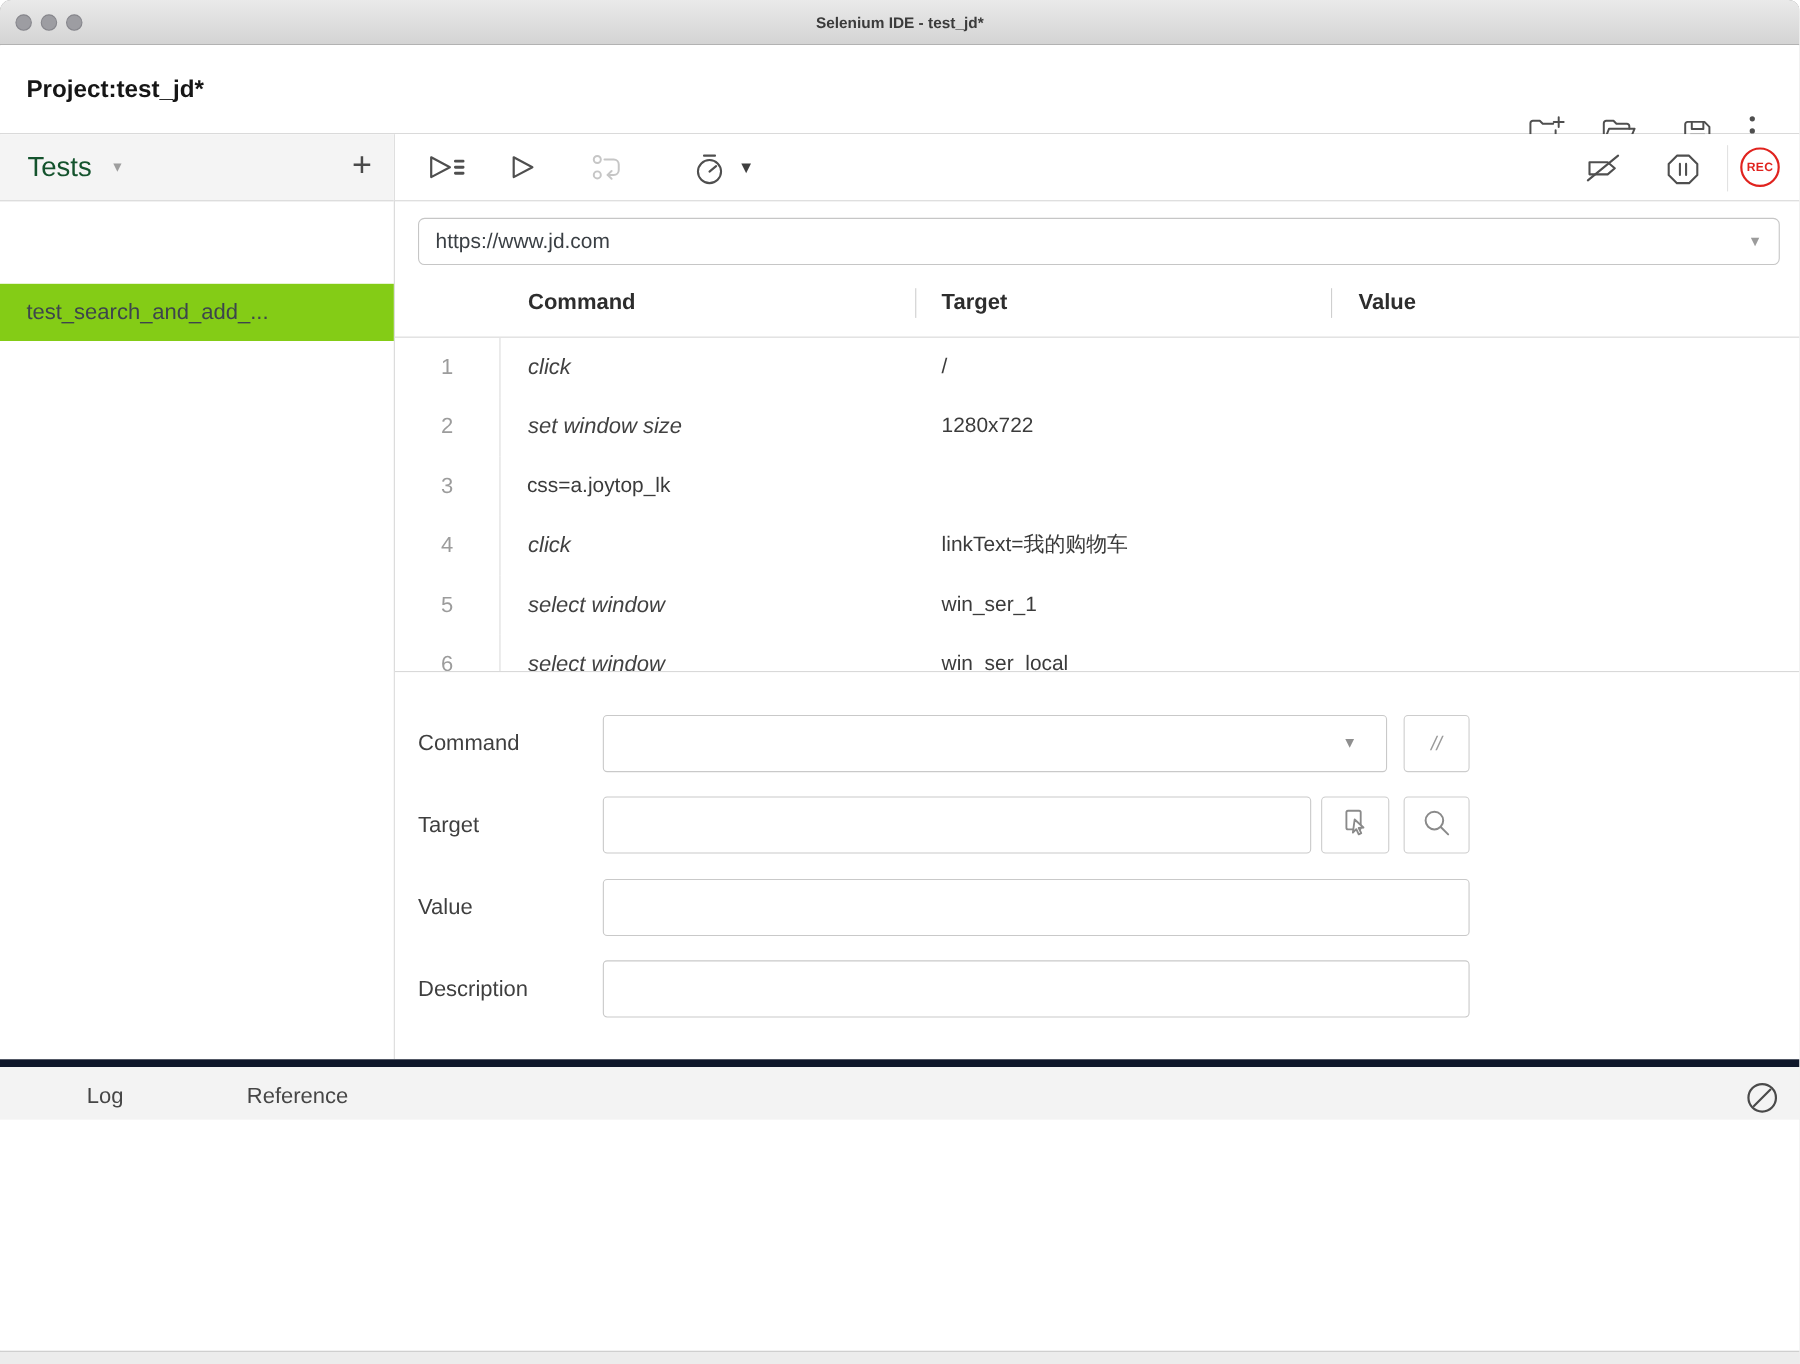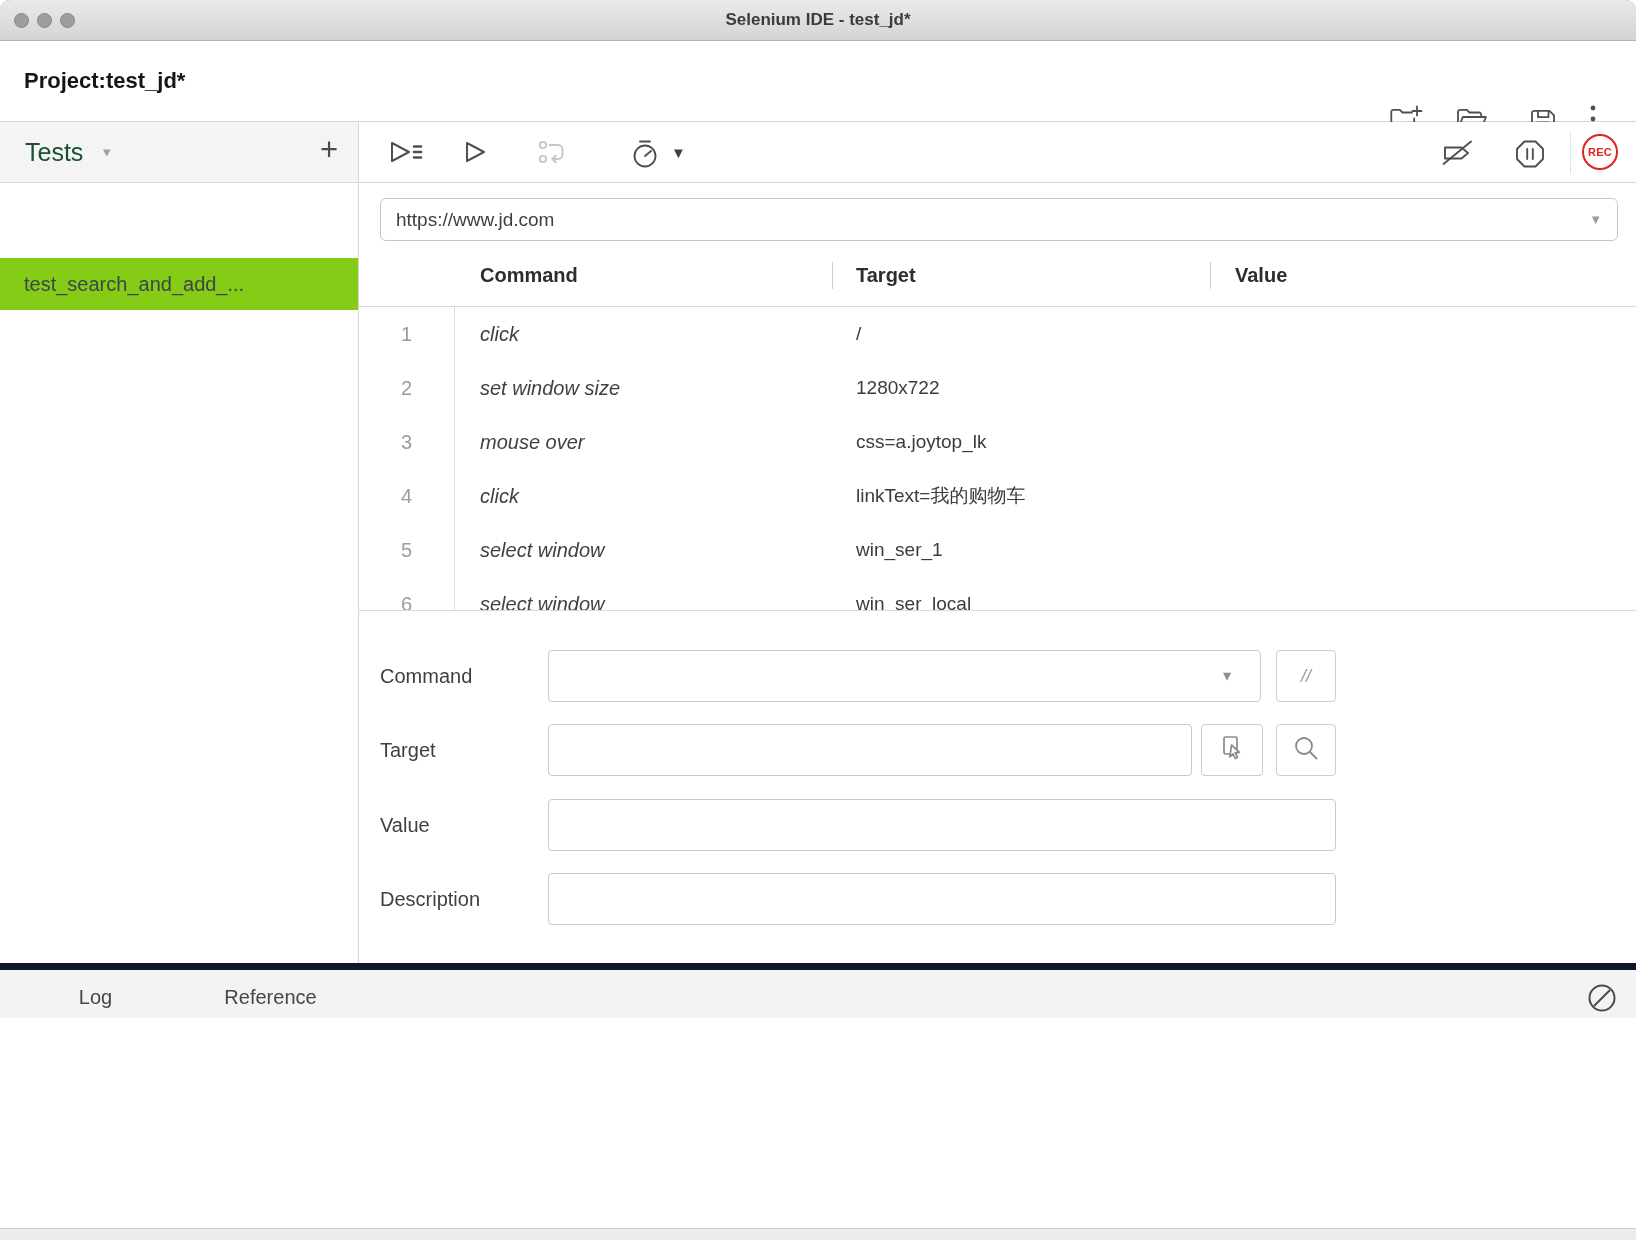--- a/index.html
+++ b/index.html
@@ -8,21 +8,21 @@
           box-shadow:inset 0 0 0 1px #aaa;border-radius:10px 10px 0 0;}
 
   
   .titlebar{position:absolute;left:0;top:0;width:1636px;height:40px;
             background:linear-gradient(#eaeaea,#d4d4d4);border-bottom:1px solid #b2b2b2;
             border-radius:10px 10px 0 0;}
   .tl{position:absolute;top:13px;width:15px;height:15px;border-radius:50%;
       background:#9d9da2;border:1px solid #86868c;box-sizing:border-box;}
   .tl.c{left:14px}.tl.m{left:37px}.tl.z{left:60px}
   .win-title{position:absolute;left:0;right:0;top:0;height:51px;line-height:40px;text-align:center;
-             font-size:17px;font-weight:600;color:#3b3b3b;}
+             font-size:14px;font-weight:600;color:#3b3b3b;}
 
   
   .app-header{position:absolute;left:0;top:41px;width:1636px;height:81px;background:#fff;
               border-bottom:1px solid #d6d6d6;box-sizing:border-box;}
   .project{position:absolute;left:24px;top:0;height:80px;line-height:80px;font-size:22px;font-weight:700;color:#161616;}
   .project .pname{}
   .hicon{position:absolute;top:63px;cursor:pointer;}
   .hicon svg{display:block}
   .h-new{left:1386px}.h-open{left:1452px}.h-save{left:1526px}.h-kebab{left:1588px;top:60px}
 
@@ -232,21 +232,20 @@
         <div class="tval"></div>
       </div>
       <div class="trow grid-cols">
         <div class="tnum">2</div>
         <div class="tcmd">set window size</div>
         <div class="ttgt">1280x722</div>
         <div class="tval"></div>
       </div>
       <div class="trow grid-cols">
         <div class="tnum">3</div>
-        <div class="tcmd">mouse over</div>
         <div class="ttgt">css=a.joytop_lk</div>
         <div class="tval"></div>
       </div>
       <div class="trow grid-cols">
         <div class="tnum">4</div>
         <div class="tcmd">click</div>
         <div class="ttgt">linkText=我的购物车</div>
         <div class="tval"></div>
       </div>
       <div class="trow grid-cols">

